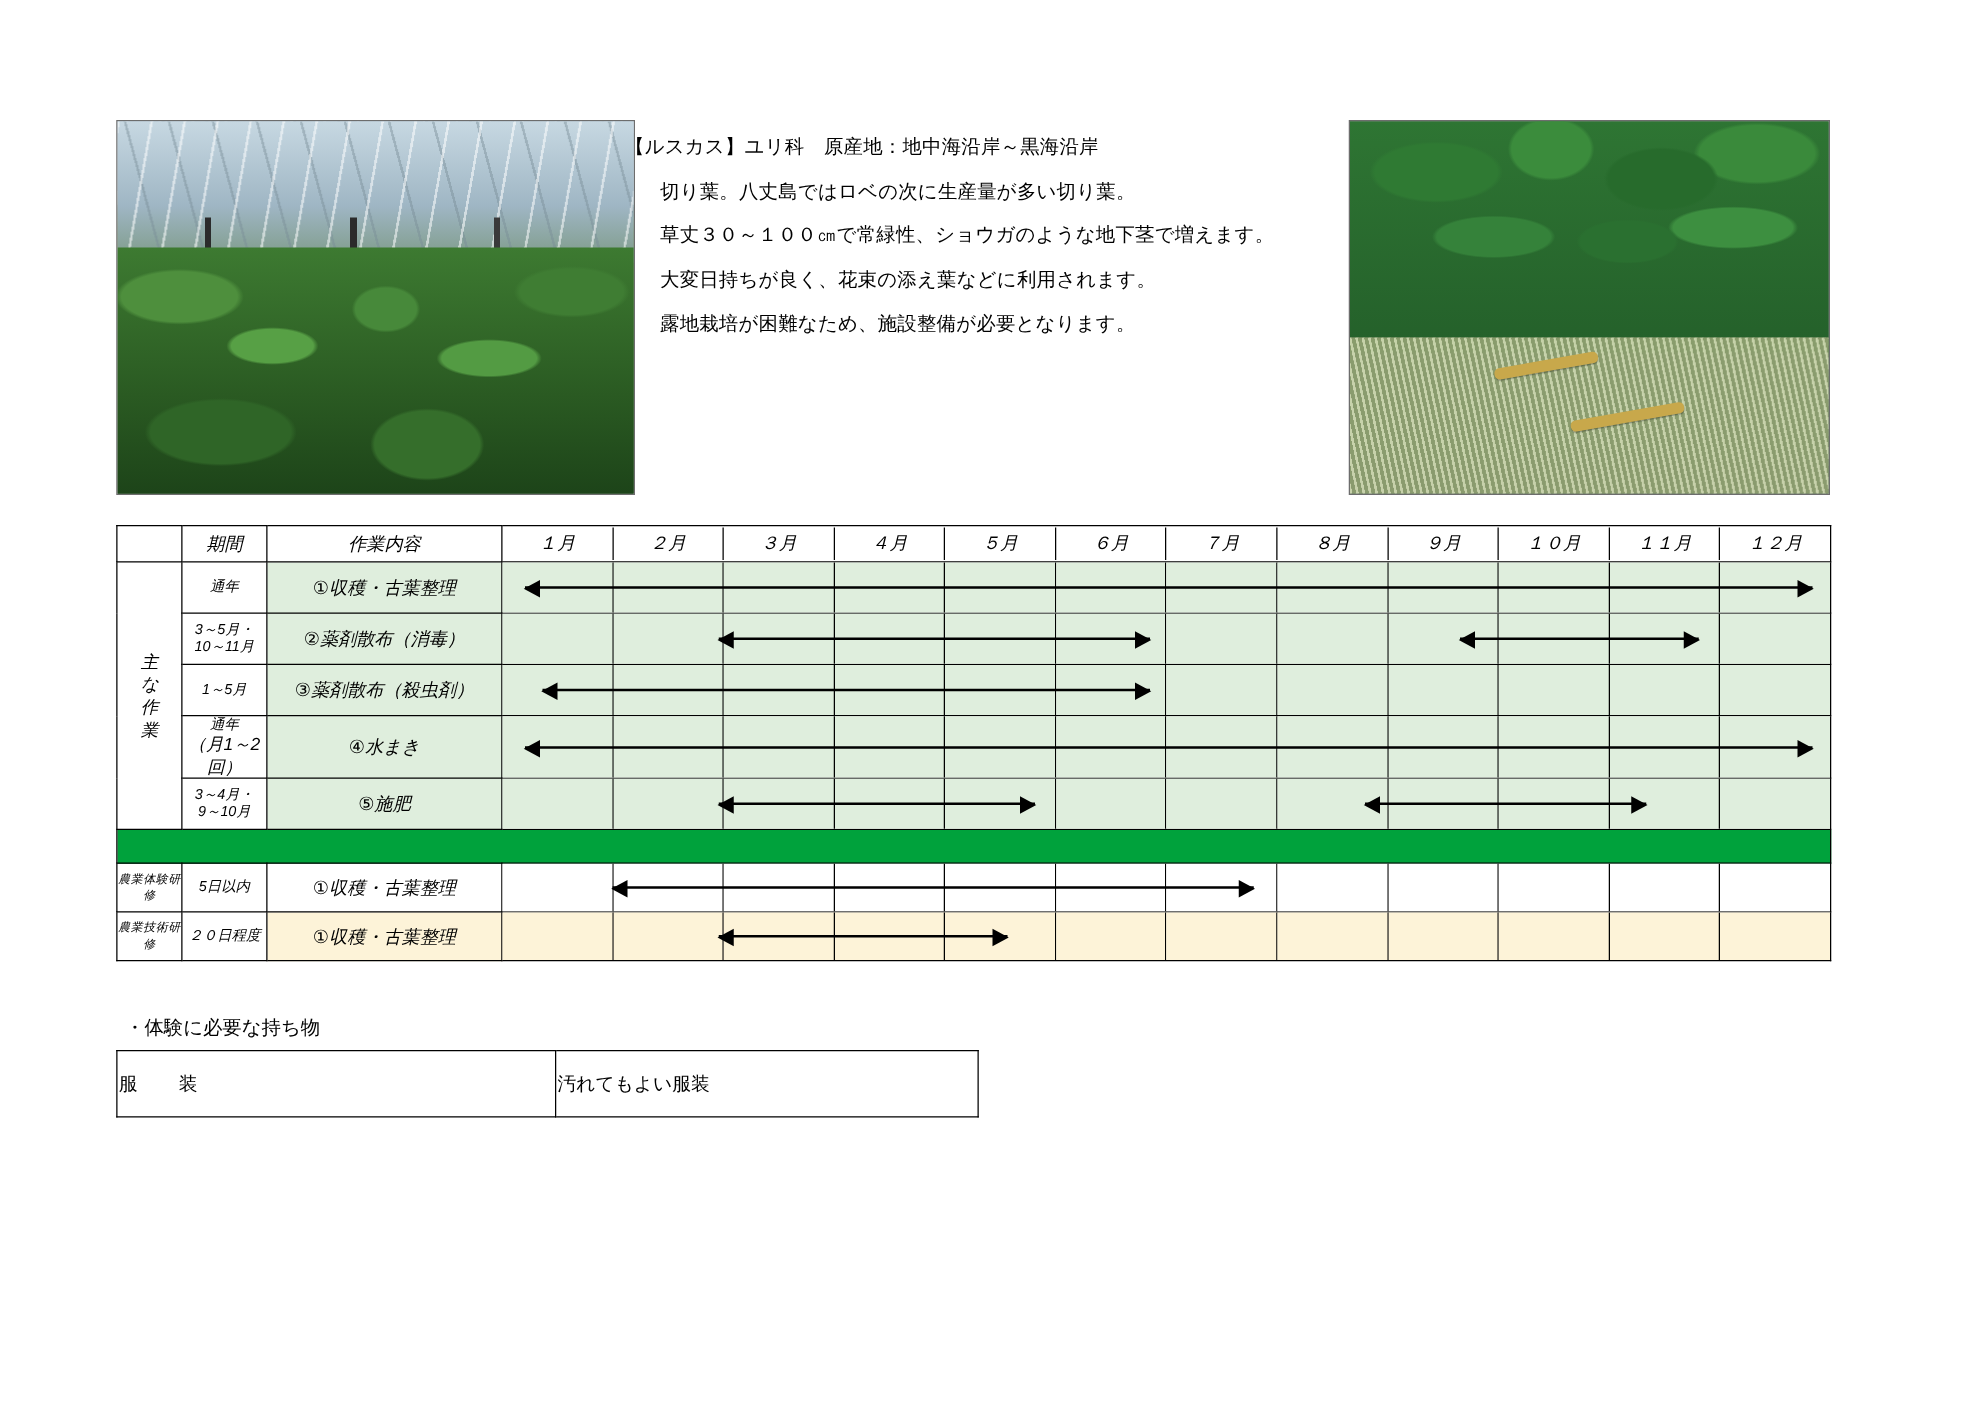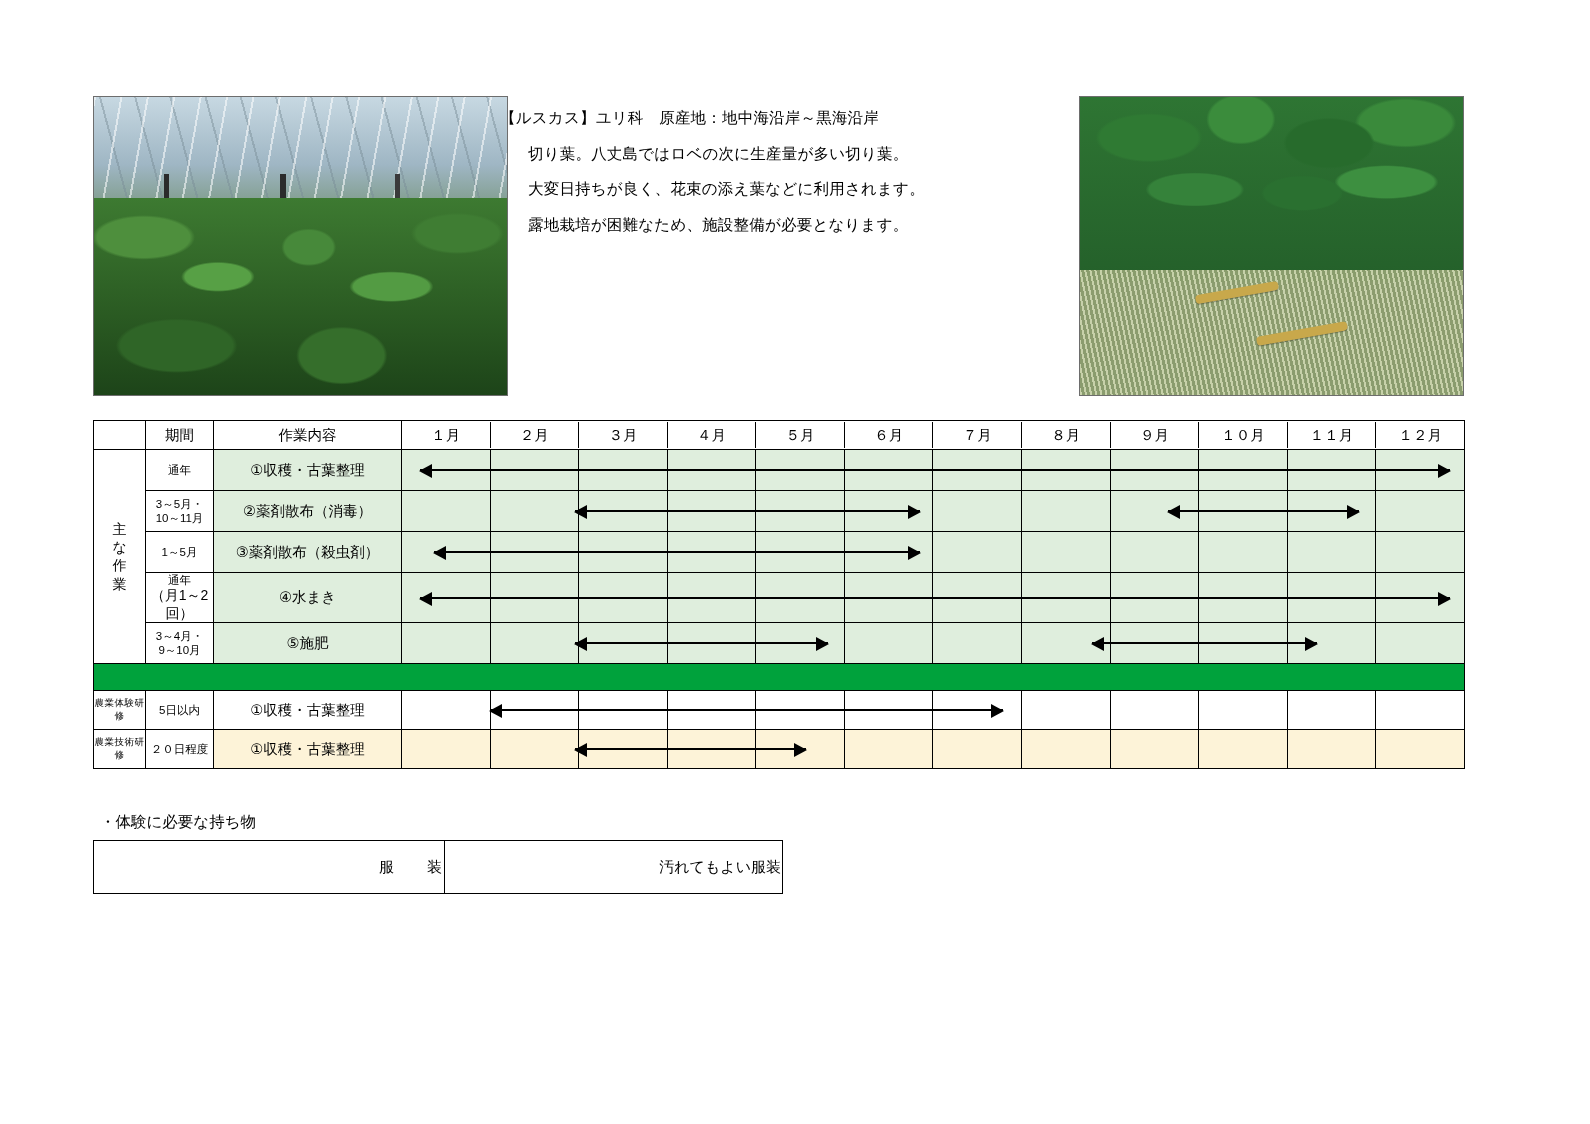--- a/index.html
+++ b/index.html
@@ -118,20 +118,21 @@
   .sched-wrap {
     position: absolute;
     left: 93px; top: 420px;
     width: 1371px;
   }
   table.sched {
     border-collapse: collapse;
     table-layout: fixed;
     width: 1371px;
     font-size: 13px;
+    font-style: italic;
   }
   table.sched td, table.sched th {
     border: 1px solid #000;
     padding: 0;
     text-align: center;
     vertical-align: middle;
     font-weight: normal;
   }
   .col-cat  { width: 52px; }
   .col-per  { width: 68px; }
@@ -239,21 +240,21 @@
     position: absolute;
     left: 93px; top: 840px;
     border-collapse: collapse;
     table-layout: fixed;
     width: 690px;
     font-size: 15px;
   }
   table.items td {
     border: 1.5px solid #000;
     height: 50px;
-    text-align: right;
+    text-align: left;
     vertical-align: middle;
   }
   table.items td.label { width: 348px; letter-spacing: 1px; }
 </style>
 </head>
 <body>
 
 <div class="top">
 
   <div class="photo photo-greenhouse">
@@ -265,20 +266,21 @@
   <div class="photo photo-bunch">
     <div class="bunch-leaves"></div>
     <div class="bunch-stems"></div>
     <div class="bunch-tie tie1"></div>
     <div class="bunch-tie tie2"></div>
   </div>
 
   <div class="intro">
     <div class="line">【ルスカス】ユリ科　原産地：地中海沿岸～黒海沿岸</div>
     <div class="line indent">切り葉。八丈島ではロベの次に生産量が多い切り葉。</div>
+    <div class="line indent">草丈３０～１００㎝で常緑性、ショウガのような地下茎で増えます。</div>
     <div class="line indent">大変日持ちが良く、花束の添え葉などに利用されます。</div>
     <div class="line indent">露地栽培が困難なため、施設整備が必要となります。</div>
   </div>
 </div>
 
 <div class="sched-wrap">
   <table class="sched">
     <colgroup>
       <col class="col-cat">
         <col class="col-per">

